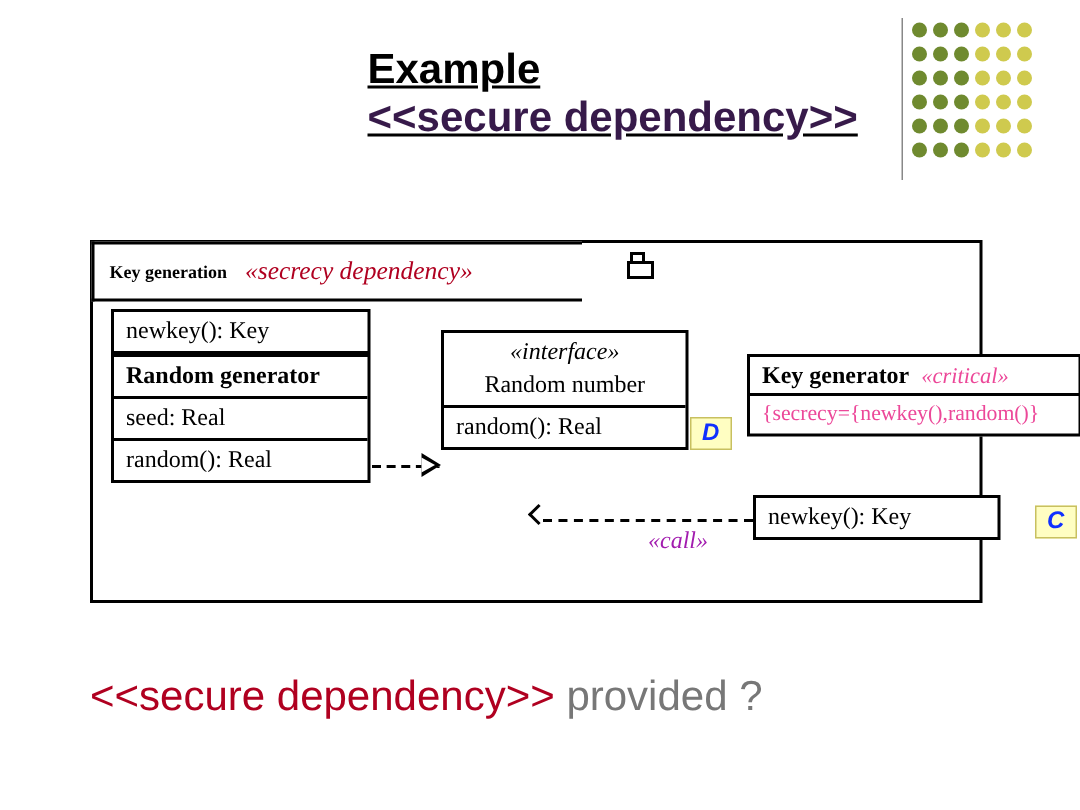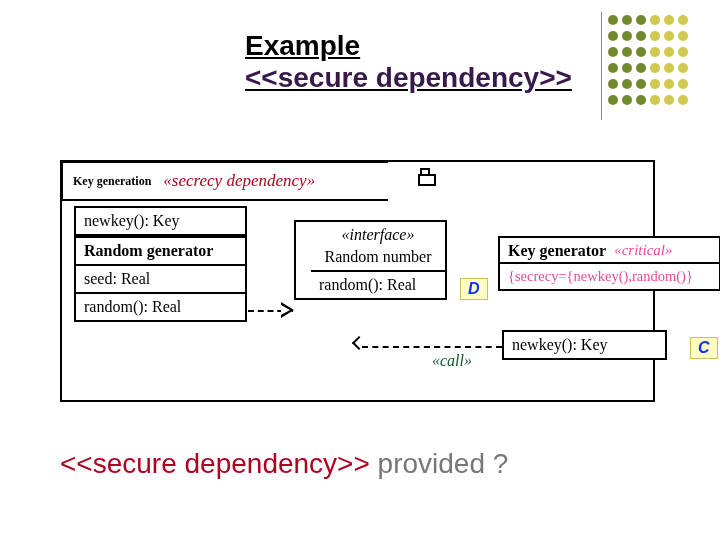--- a/index.html
+++ b/index.html
@@ -82,21 +82,21 @@
   .uml .first { border-top: none; }
   .center { text-align: center; }
   .stereo { font-style: italic; }
   .red { color: #ec4899; }
   .bold { font-weight: bold; }
   
   .cls-rg { left: 12px; top: 74px; width: 173px; }
   
   .cls-nk { left: 12px; top: 44px; width: 173px; }
   
-  .cls-if { left: 232px; top: 58px; width: 153px; padding-left: 15px; }
+  .cls-if { left: 232px; top: 58px; width: 165px; }
   
   .cls-kg-head { left: 436px; top: 74px; width: 223px; }
   .cls-kg-head2 { left: 436px; top: 100px; width: 223px; }
   
   .cls-kg-op { left: 440px; top: 168px; width: 165px; }
   
   .lbl {
     position: absolute;
     background: #fffec2;
     border: 1px solid #c8c060;
@@ -107,21 +107,21 @@
     font-size: 16px;
     padding: 1px 7px;
   }
   .lblD { left: 398px; top: 116px; }
   .lblC { left: 628px; top: 175px; }
   
   .call-lbl {
     position: absolute;
     left: 370px;
     top: 190px;
-    color: #14532d;
+    color: #a21caf;
     font-size: 16px;
   }
   
   .bottom-q {
     position: absolute;
     left: 60px;
     top: 448px;
     font-family: Arial, Helvetica, sans-serif;
     font-size: 28px;
   }
@@ -210,21 +210,21 @@
 
     
     <div class="uml cls-if">
       <div class="row first center stereo">«interface»</div>
       <div class="row center" style="border-top:none; padding-top:0;">Random number</div>
       <div class="row">random(): Real</div>
     </div>
 
     
     <div class="uml cls-kg-head" style="border-bottom:none;">
-      <div class="row first" style="display:flex; gap:8px; align-items:flex-start;">
+      <div class="row first" style="display:flex; gap:8px; align-items:flex-end;">
         <span class="bold">Key generator</span>
         <span class="red stereo" style="font-size:15px;">«critical»</span>
       </div>
     </div>
     <div class="uml cls-kg-head2">
       <div class="row first red" style="font-size:14.5px;">{secrecy={newkey(),random()}</div>
     </div>
 
     
     <div class="uml cls-kg-op">

